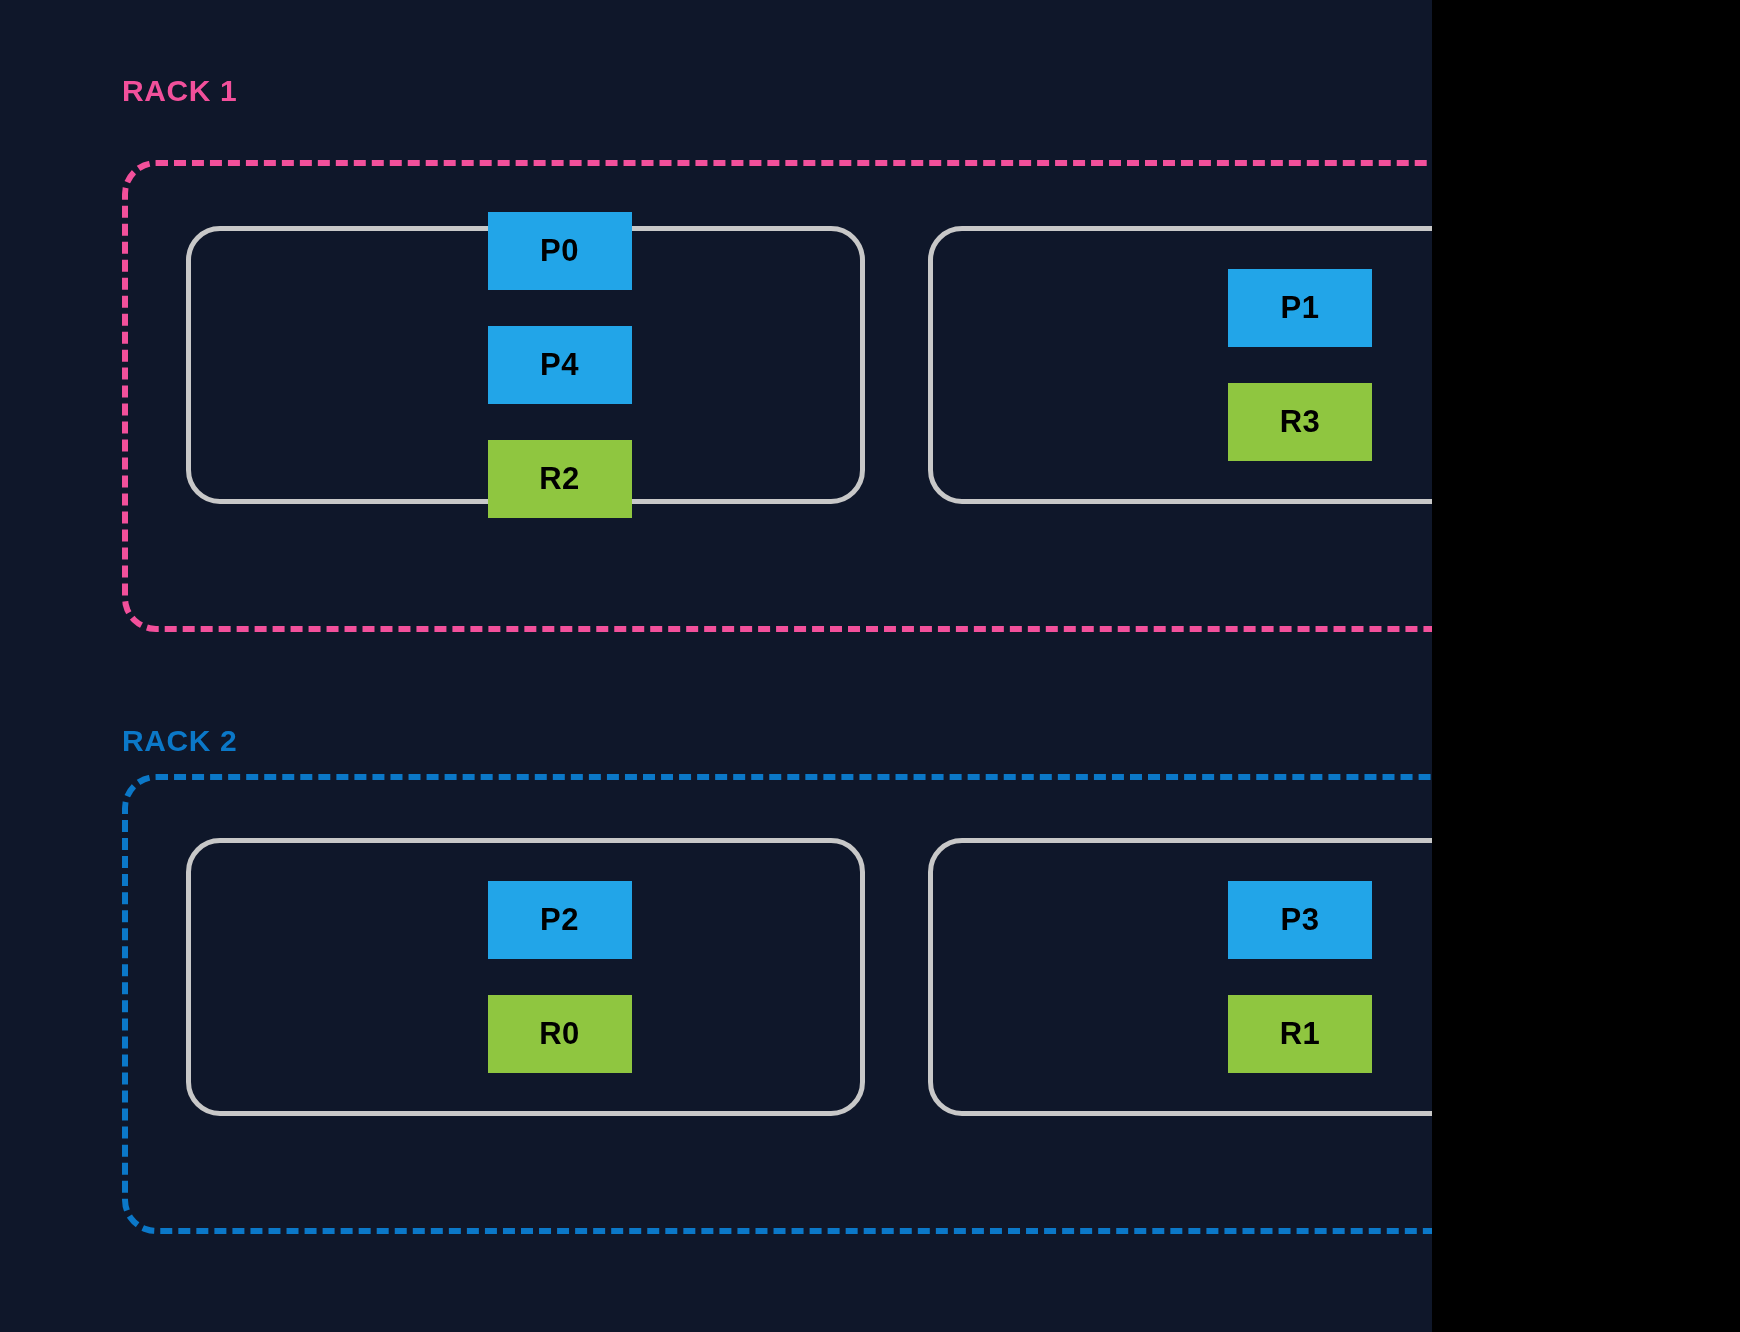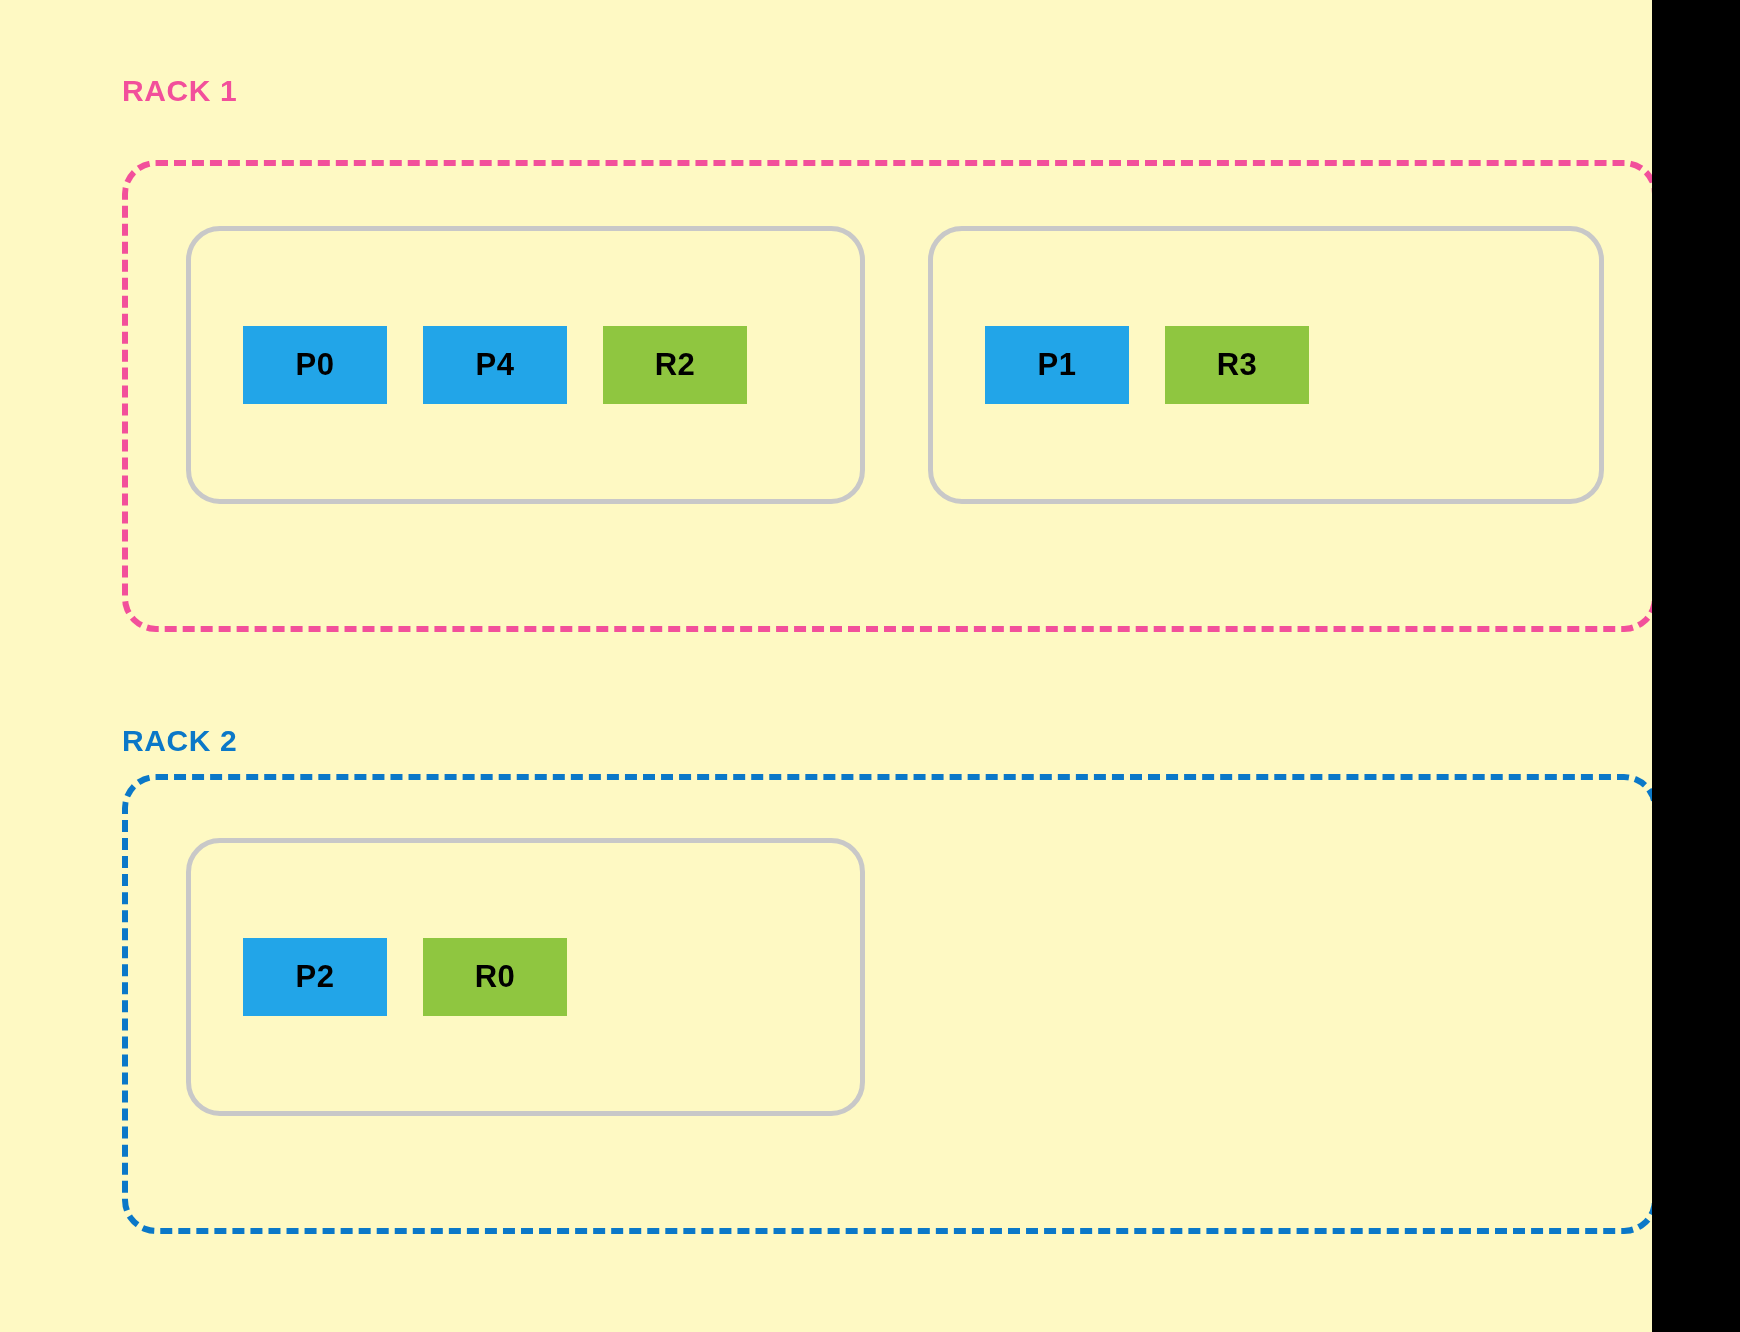--- a/index.html
+++ b/index.html
@@ -6,23 +6,23 @@
     margin: 0;
     padding: 0;
     background: #000000;
   }
   body {
     font-family: "Liberation Sans", sans-serif;
     -webkit-font-smoothing: antialiased;
   }
   #canvas {
     position: relative;
-    width: 1652px;
+    width: 1432px;
     height: 1332px;
-    background: #fef9c3;
+    background: #0f172a;
     overflow: hidden;
   }
 
   
   .rack-label {
     position: absolute;
     font-size: 30px;
     font-weight: bold;
     letter-spacing: 0.6px;
     line-height: 1;
@@ -46,24 +46,24 @@
     border: 5px solid #c8c8c8;
     border-radius: 34px;
     background: transparent;
     display: flex;
     align-items: center;
     justify-content: flex-start;
   }
 
   .node-inner {
     position: absolute;
-    left: 0;
+    left: 16px;
     right: 0;
     display: flex;
-    flex-direction: row;
+    flex-direction: column;
     align-items: center;
     gap: 36px;
     padding-left: 52px;
   }
 
   
   .chip {
     box-sizing: border-box;
     width: 144px;
     height: 78px;
@@ -108,15 +108,21 @@
 
   <div class="rack-box" id="rack2-box" style="left:122px; top:774px; width:1536px; height:460px; border-color:#0b78c8;">
 
     <div class="node-box" style="left:58px; top:58px; width:679px; height:278px;">
       <div class="node-inner">
         <div class="chip partition">P2</div>
         <div class="chip replica">R0</div>
       </div>
     </div>
 
+    <div class="node-box" style="left:800px; top:58px; width:676px; height:278px;">
+      <div class="node-inner">
+        <div class="chip partition">P3</div>
+        <div class="chip replica">R1</div>
+      </div>
+    </div>
   </div>
 
 </div>
 
 </body></html>

